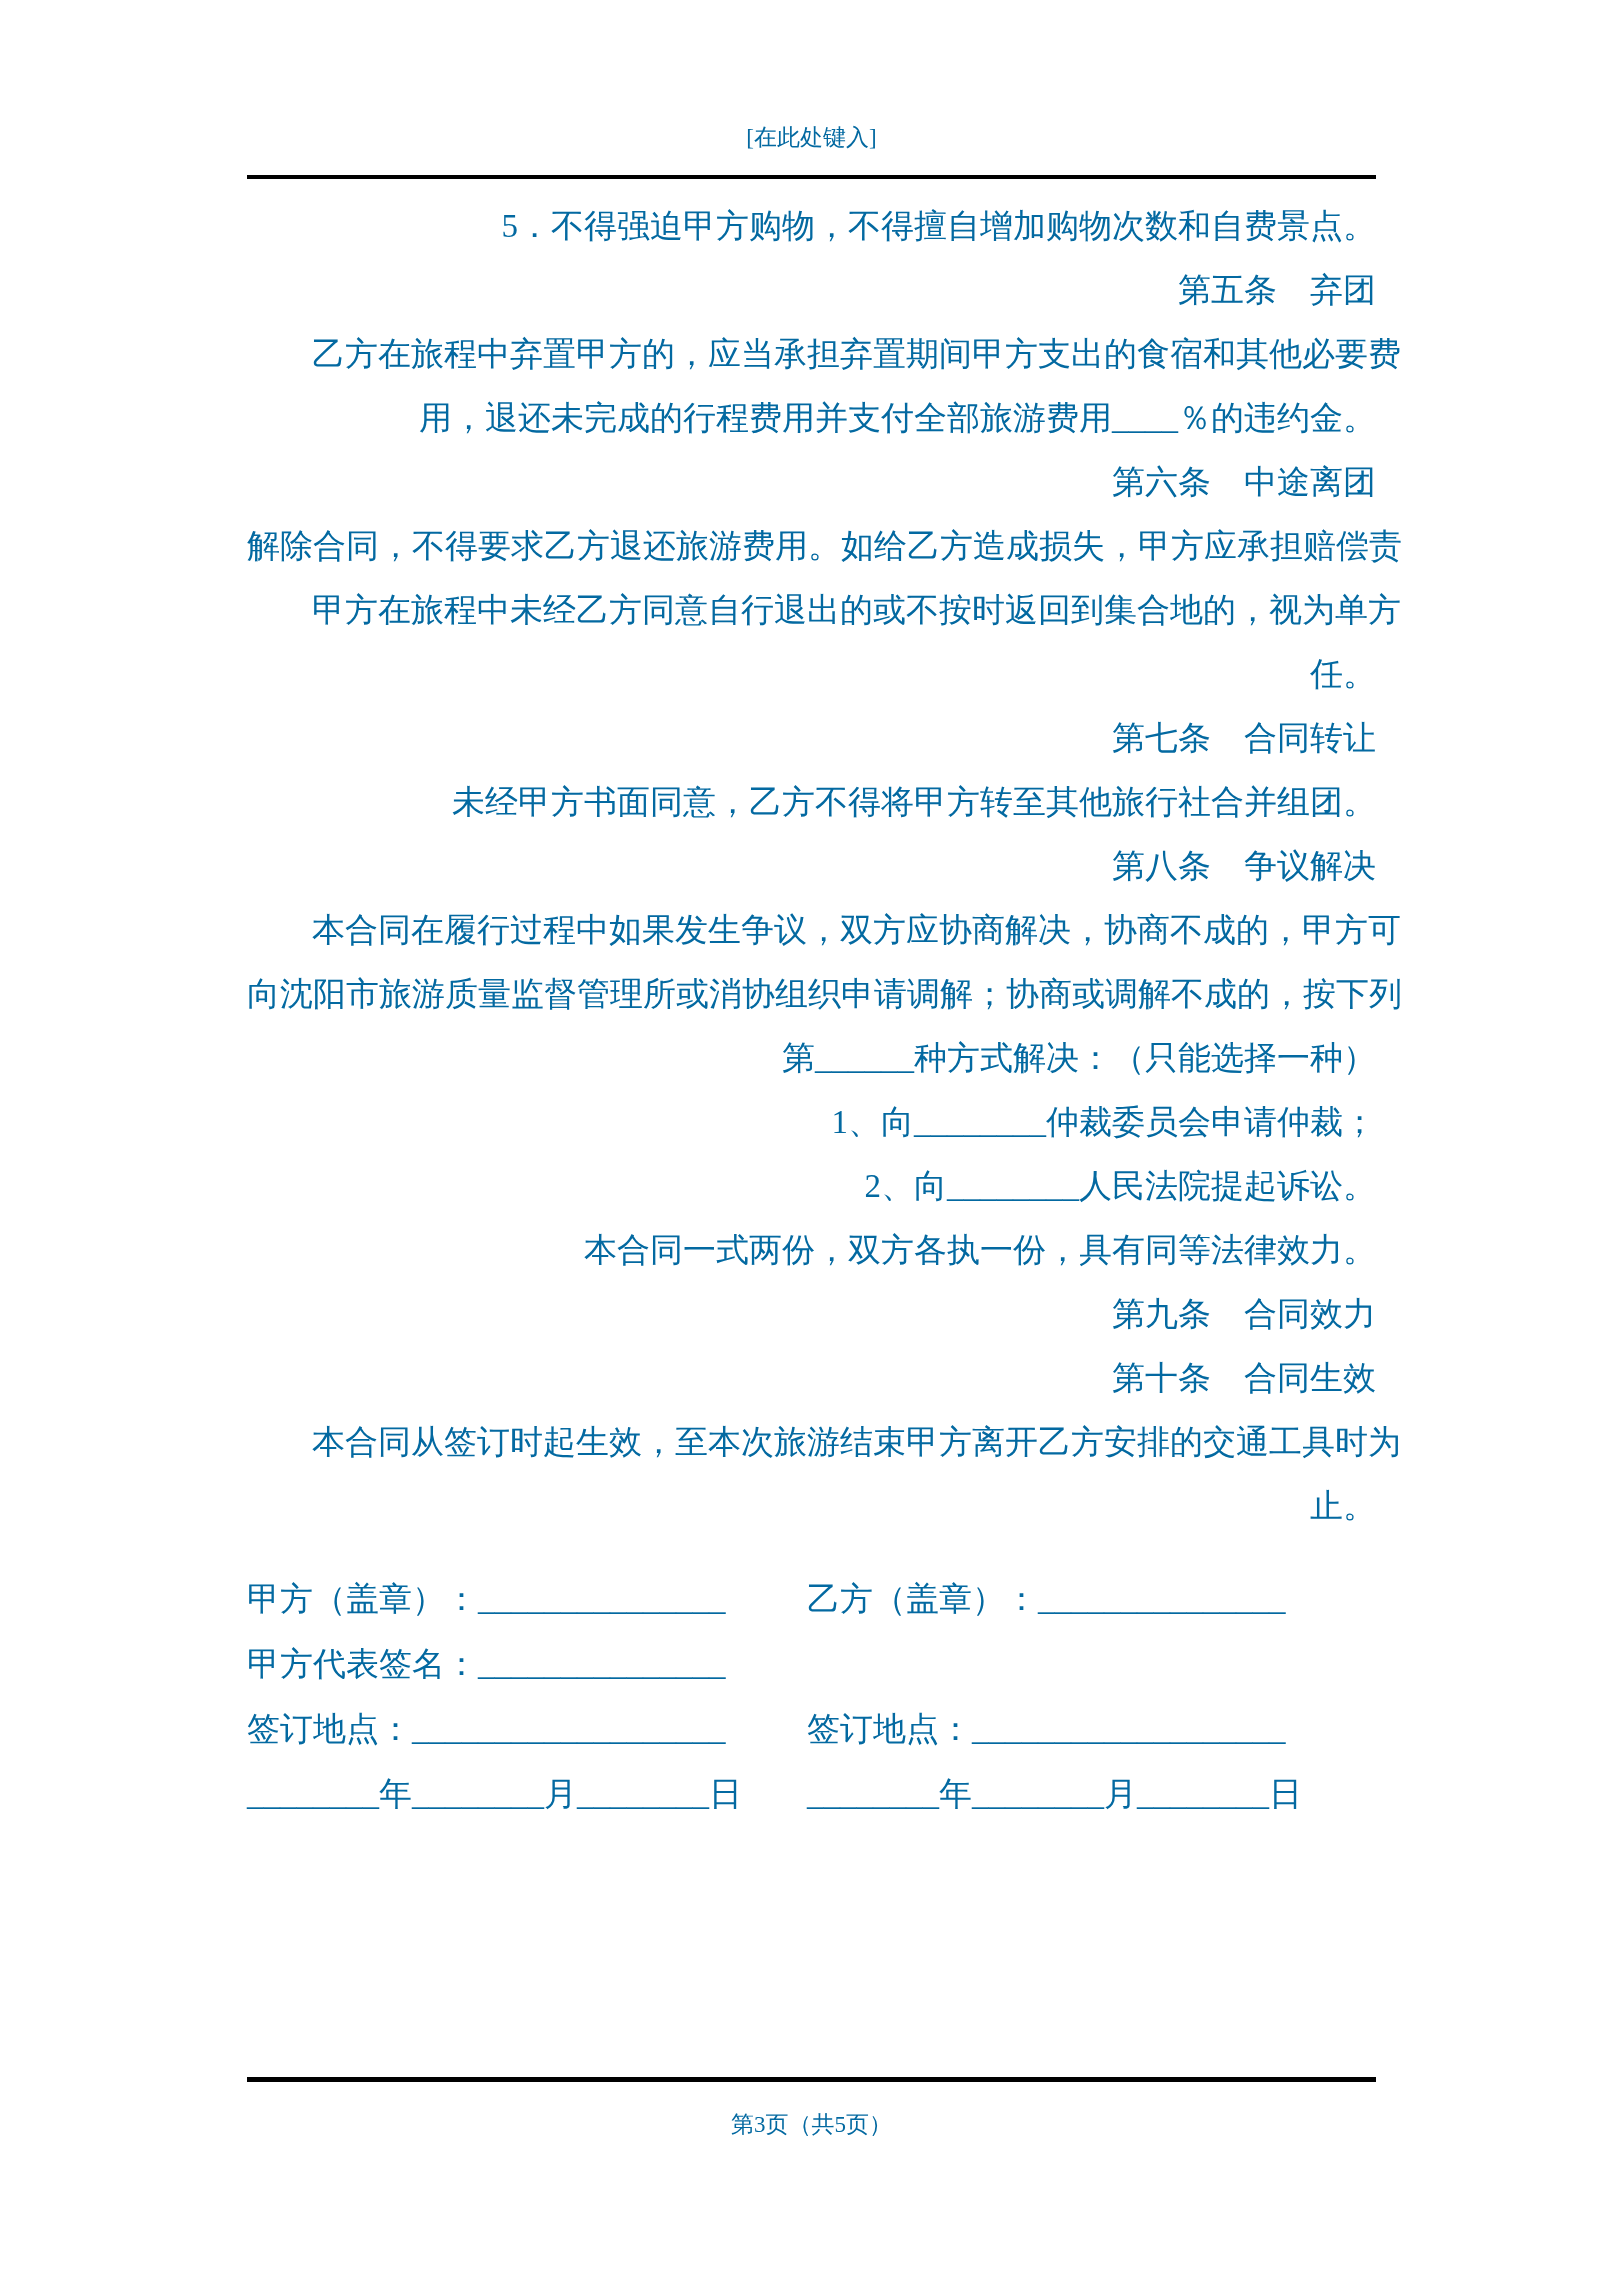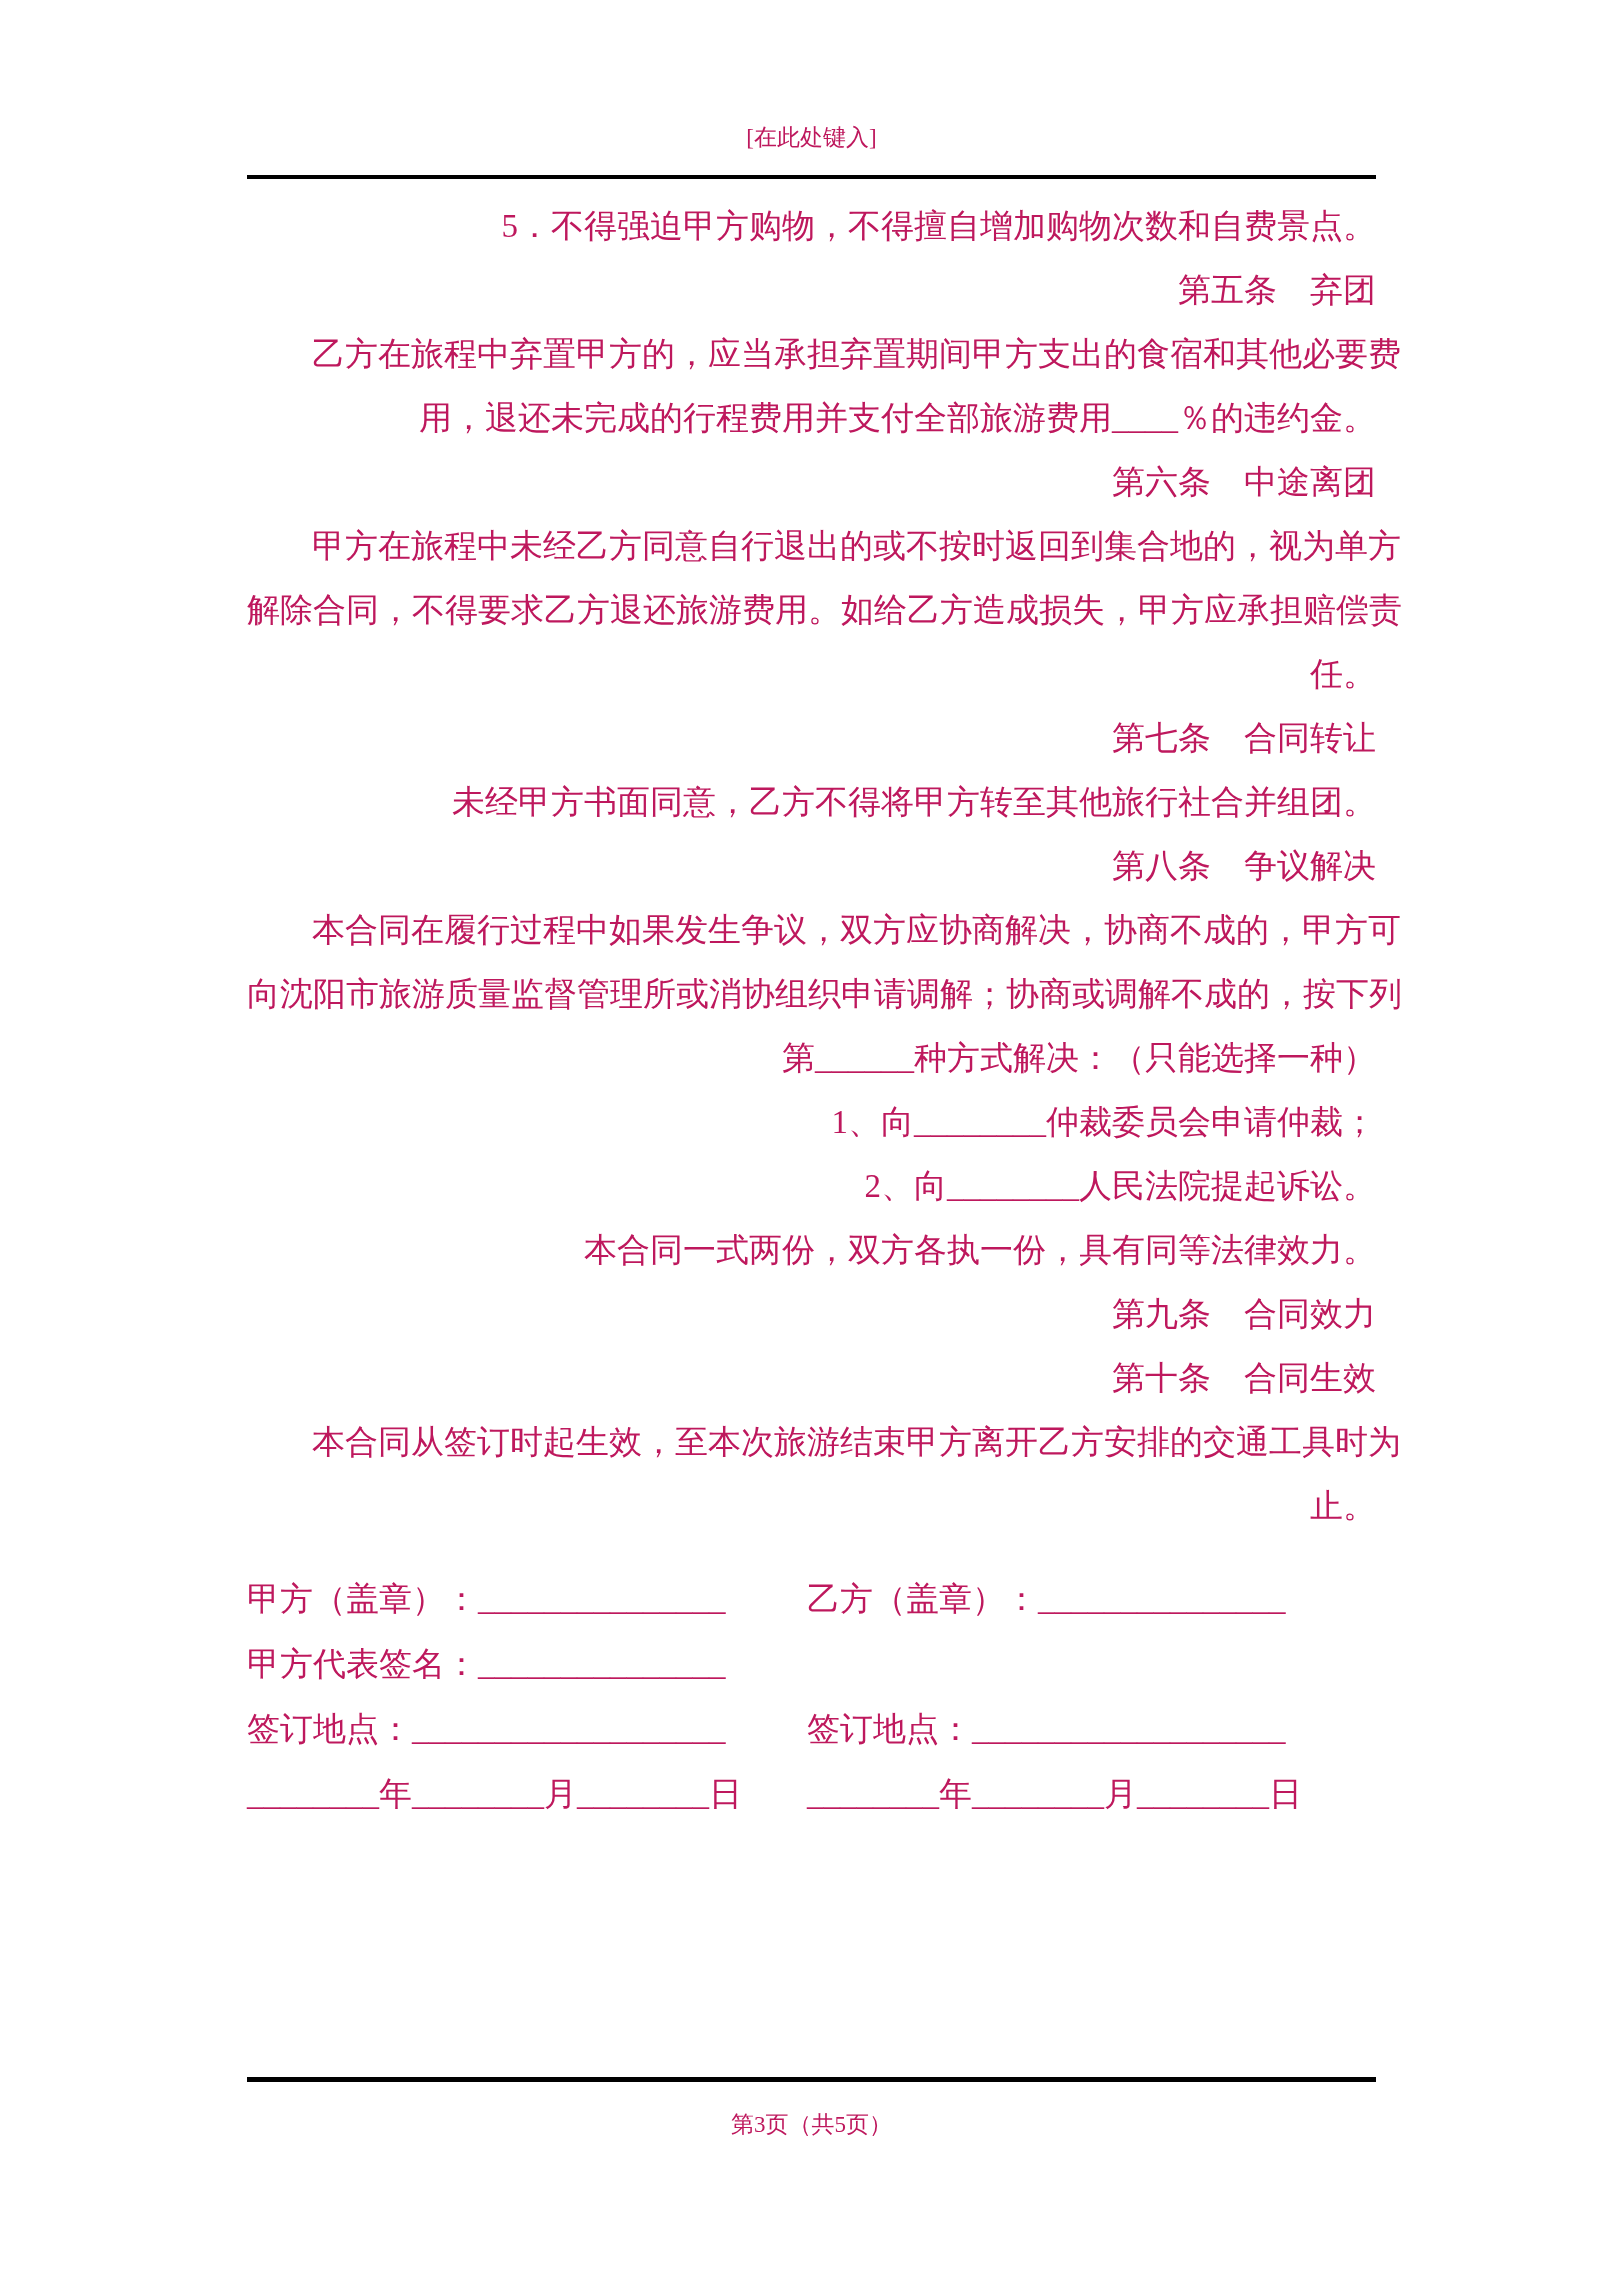--- a/index.html
+++ b/index.html
@@ -1,21 +1,21 @@
 <!DOCTYPE html>
 <html style="font-size:14.5px"><head>
 <meta charset="utf-8">
 <style>
   html, body { margin: 0; padding: 0; background: #ffffff; }
   .page {
     position: relative;
     width: 1623px;
     height: 2294px;
     background: #ffffff;
-    color: #be185d;
+    color: #0369a1;
     font-family: "Liberation Serif", serif;
     overflow: hidden;
   }
   .hdr {
     position: absolute;
     top: 120px; left: 0; width: 100%;
     text-align: center;
     font-size: 23px;
     line-height: 35px;
   }
@@ -60,22 +60,22 @@
 
   <div class="hdr">[在此处键入]</div>
   <div class="rule rule-top"></div>
 
   <div class="doc-body">
     <div class="ln i">5．不得强迫甲方购物，不得擅自增加购物次数和自费景点。</div>
     <div class="ln h">第五条　弃团</div>
     <div class="ln i">乙方在旅程中弃置甲方的，应当承担弃置期间甲方支出的食宿和其他必要费</div>
     <div class="ln">用，退还未完成的行程费用并支付全部旅游费用____％的违约金。</div>
     <div class="ln h">第六条　中途离团</div>
+    <div class="ln">解除合同，不得要求乙方退还旅游费用。如给乙方造成损失，甲方应承担赔偿责</div>
     <div class="ln i">甲方在旅程中未经乙方同意自行退出的或不按时返回到集合地的，视为单方</div>
-    <div class="ln">解除合同，不得要求乙方退还旅游费用。如给乙方造成损失，甲方应承担赔偿责</div>
     <div class="ln">任。</div>
     <div class="ln h">第七条　合同转让</div>
     <div class="ln i">未经甲方书面同意，乙方不得将甲方转至其他旅行社合并组团。</div>
     <div class="ln h">第八条　争议解决</div>
     <div class="ln i">本合同在履行过程中如果发生争议，双方应协商解决，协商不成的，甲方可</div>
     <div class="ln">向沈阳市旅游质量监督管理所或消协组织申请调解；协商或调解不成的，按下列</div>
     <div class="ln">第______种方式解决：（只能选择一种）</div>
     <div class="ln i">1、向________仲裁委员会申请仲裁；</div>
     <div class="ln i">2、向________人民法院提起诉讼。</div>
     <div class="ln i">本合同一式两份，双方各执一份，具有同等法律效力。</div>

